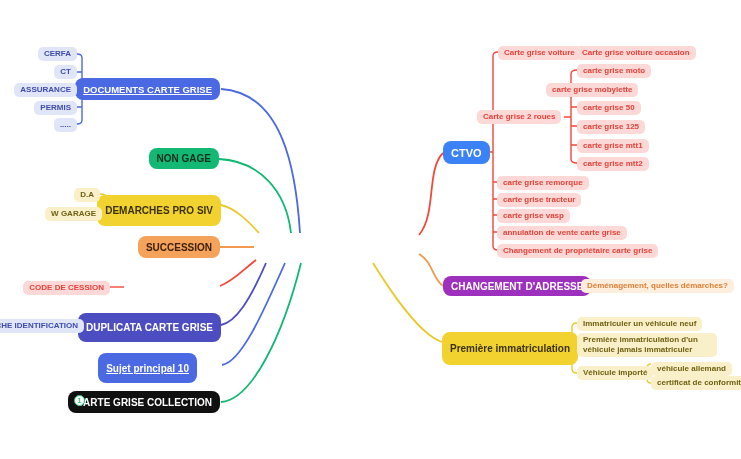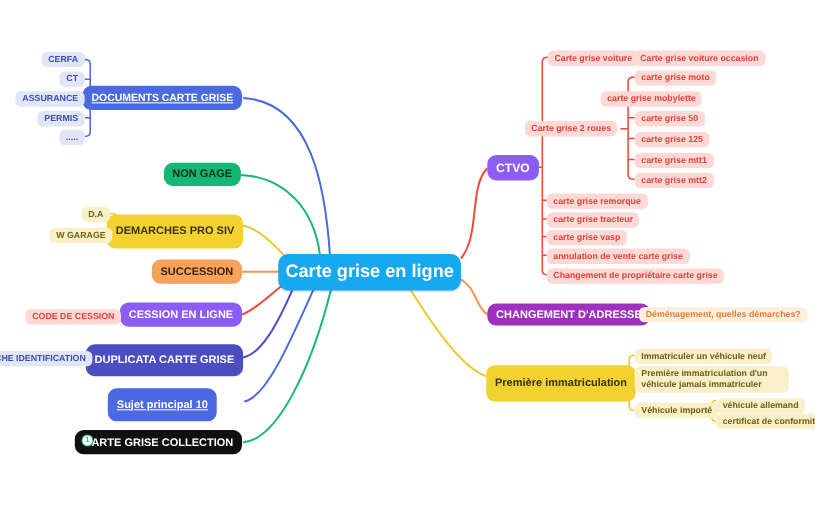--- a/index.html
+++ b/index.html
@@ -16,21 +16,21 @@
     padding:0 8px;white-space:nowrap;cursor:pointer;
   }
   .central{
     background:#18a8ef;font-size:16.5px;border-radius:9px;
     box-shadow:0 1px 2px rgba(0,0,0,.15);
   }
   .bg-blue{background:#4a69e2;text-decoration:underline;}
   .bg-green{background:#12b873;color:#0d2f1f;}
   .bg-yellow{background:#f2d22e;color:#3a3206;}
   .bg-orange{background:#f5a35a;color:#3d2008;}
-  .bg-red{background:#8b5cf6;}
+  .bg-red{background:#3b82f6;}
   .bg-indigo{background:#4d4dc2;}
   .bg-black{background:#101010;}
   .bg-purple{background:#9e30be;}
   .t10{font-size:10px;}
   .t95{font-size:9.5px;}
   .t11{font-size:11px;}
   .pill{
     position:absolute;display:flex;align-items:center;border-radius:5px;
     font-size:8px;font-weight:700;padding:2px 6px;white-space:nowrap;
     box-sizing:border-box;cursor:pointer;line-height:1.25;
@@ -82,38 +82,36 @@
 
     <path d="M564,117 L571,117 M577,70 Q571,70 571,74 L571,159 Q571,163 577,163 M571,89 L577,89 M571,107 L577,107 M571,126 L577,126 M571,145 L577,145" fill="none" stroke-width="1.4" stroke="#f4473a"></path>
 
     <path d="M563,286 L581,286" fill="none" stroke-width="1.4" stroke="#f2994e"></path>
 
     <path d="M567,342 L572,342 M577,323 Q572,323 572,327 L572,369 Q572,373 577,373 M572,345 L577,345" fill="none" stroke-width="1.4" stroke="#e8ca2e"></path>
 
     <path d="M644,373 L647,373 M651,364 Q647,364 647,368 L647,379 Q647,383 651,383" fill="none" stroke-width="1.4" stroke="#e8ca2e"></path>
   </svg>
 
-  <div class="topic central" style="left:253px;top:231px;width:166px;height:33px;">Carte grise en ligne</div>
 
   <div class="topic bg-blue t95" style="right:521px;top:78px;height:22px;">DOCUMENTS CARTE GRISE</div>
   <div class="pill pill-lav" style="right:664px;top:47px;">CERFA</div>
   <div class="pill pill-lav" style="right:664px;top:65px;">CT</div>
   <div class="pill pill-lav" style="right:664px;top:83px;">ASSURANCE</div>
   <div class="pill pill-lav" style="right:664px;top:101px;">PERMIS</div>
   <div class="pill pill-lav" style="right:664px;top:118px;">.....</div>
 
   <div class="topic bg-green t10" style="right:522px;top:148px;height:21px;">NON GAGE</div>
 
   <div class="topic bg-yellow t10" style="right:520px;top:195px;height:31px;">DEMARCHES PRO SIV</div>
   <div class="pill pill-yel" style="right:641px;top:188px;">D.A</div>
   <div class="pill pill-yel" style="right:639px;top:207px;">W GARAGE</div>
 
   <div class="topic bg-orange t10" style="right:521px;top:236px;height:22px;">SUCCESSION</div>
 
-  <div class="topic bg-red t10" style="right:521px;top:275px;height:22px;">CESSION EN LIGNE</div>
   <div class="pill pill-pink" style="right:631px;top:281px;">CODE DE CESSION</div>
 
   <div class="topic bg-indigo t10" style="right:520px;top:313px;height:29px;">DUPLICATA CARTE GRISE</div>
   <div class="pill pill-lav" style="right:657px;top:319px;">FICHE IDENTIFICATION</div>
 
   <div class="topic bg-blue t10" style="right:544px;top:353px;height:30px;">Sujet principal 10</div>
 
   <div class="topic bg-black t10" style="right:521px;top:391px;height:22px;">CARTE GRISE COLLECTION</div>
   <div class="badge" style="left:74px;top:395px;">1</div>
 

